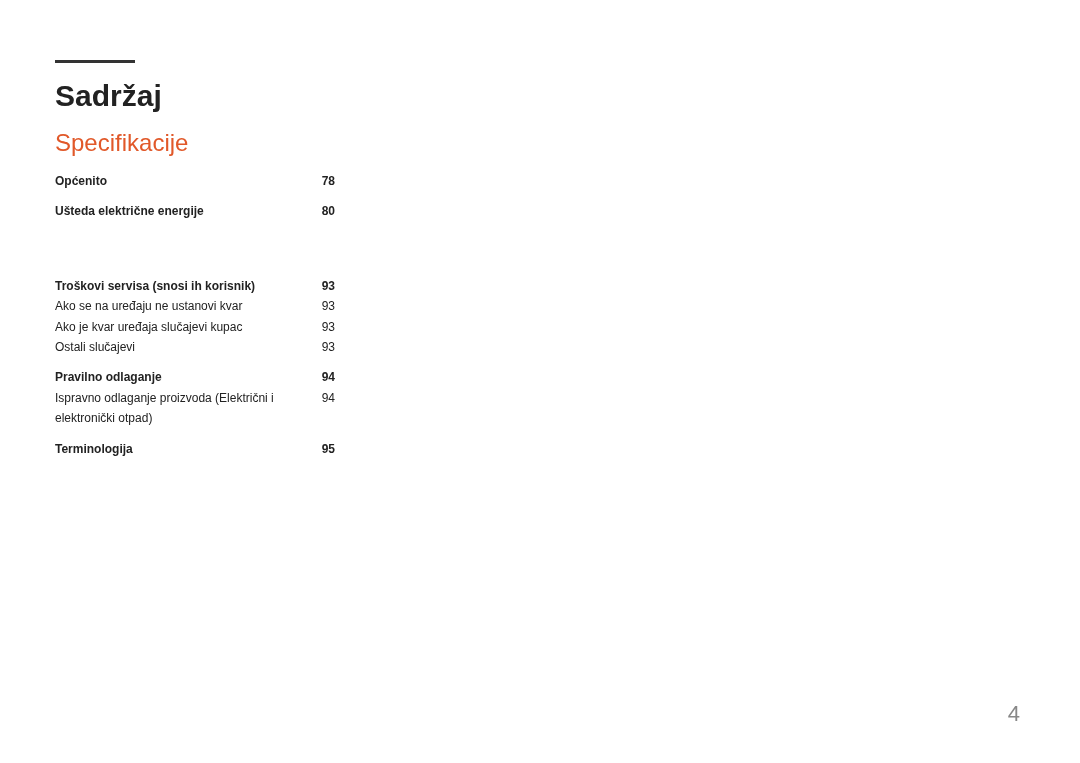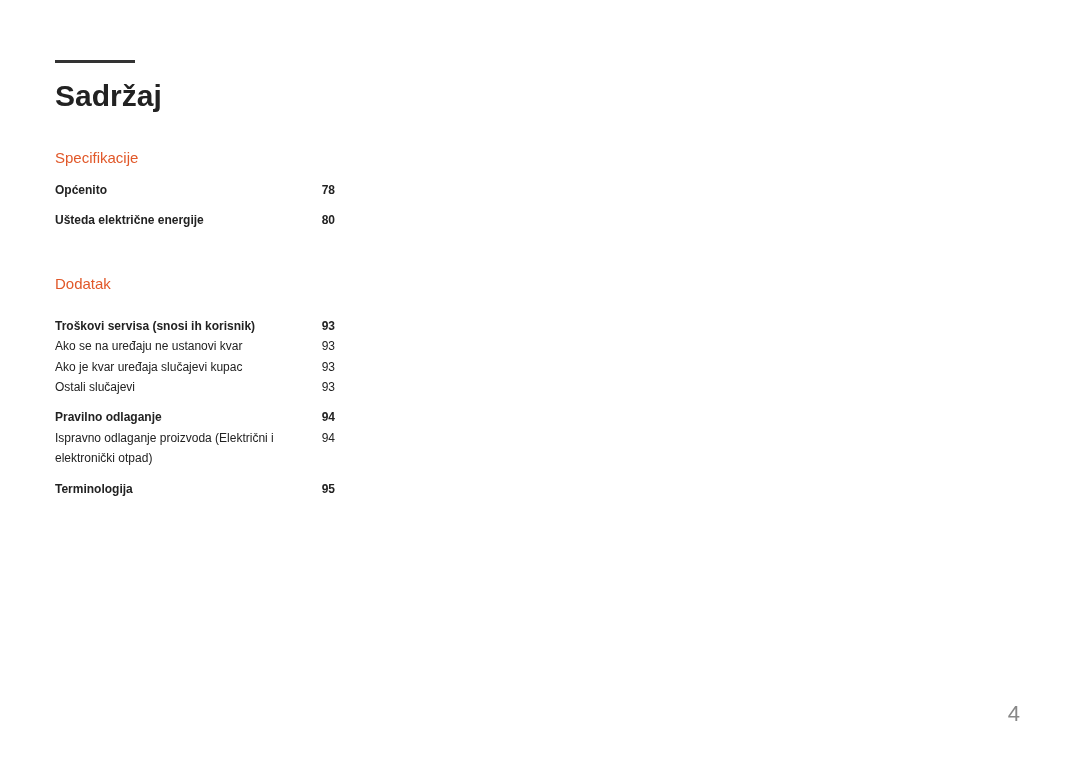--- a/index.html
+++ b/index.html
@@ -14,24 +14,24 @@
   .rule {
     width: 80px;
     height: 3px;
     background: #333;
     margin-bottom: 16px;
   }
   .title {
     font-size: 30px;
     font-weight: 700;
     color: #222;
-    margin-bottom: 36px;
+    margin-bottom: 16px;
   }
   .section-heading {
-    font-size: 15px;
+    font-size: 24px;
     color: #e15829;
     font-weight: 400;
     margin-bottom: 14px;
   }
   .toc {
     width: 280px;
     margin-bottom: 34px;
   }
   .toc-row {
     display: flex;
@@ -75,21 +75,20 @@
         <span class="label">Općenito</span>
         <span class="page">78</span>
       </div>
       <div class="gap"></div>
       <div class="toc-row bold">
         <span class="label">Ušteda električne energije</span>
         <span class="page">80</span>
       </div>
       <div class="gap"></div>
     </div>
-    <div class="section-heading">Dodatak</div>
     <div class="toc">
       <div class="gap"></div>
       <div class="toc-row bold">
         <span class="label">Troškovi servisa (snosi ih korisnik)</span>
         <span class="page">93</span>
       </div>
       <div class="toc-row">
         <span class="label">Ako se na uređaju ne ustanovi kvar</span>
         <span class="page">93</span>
       </div>

